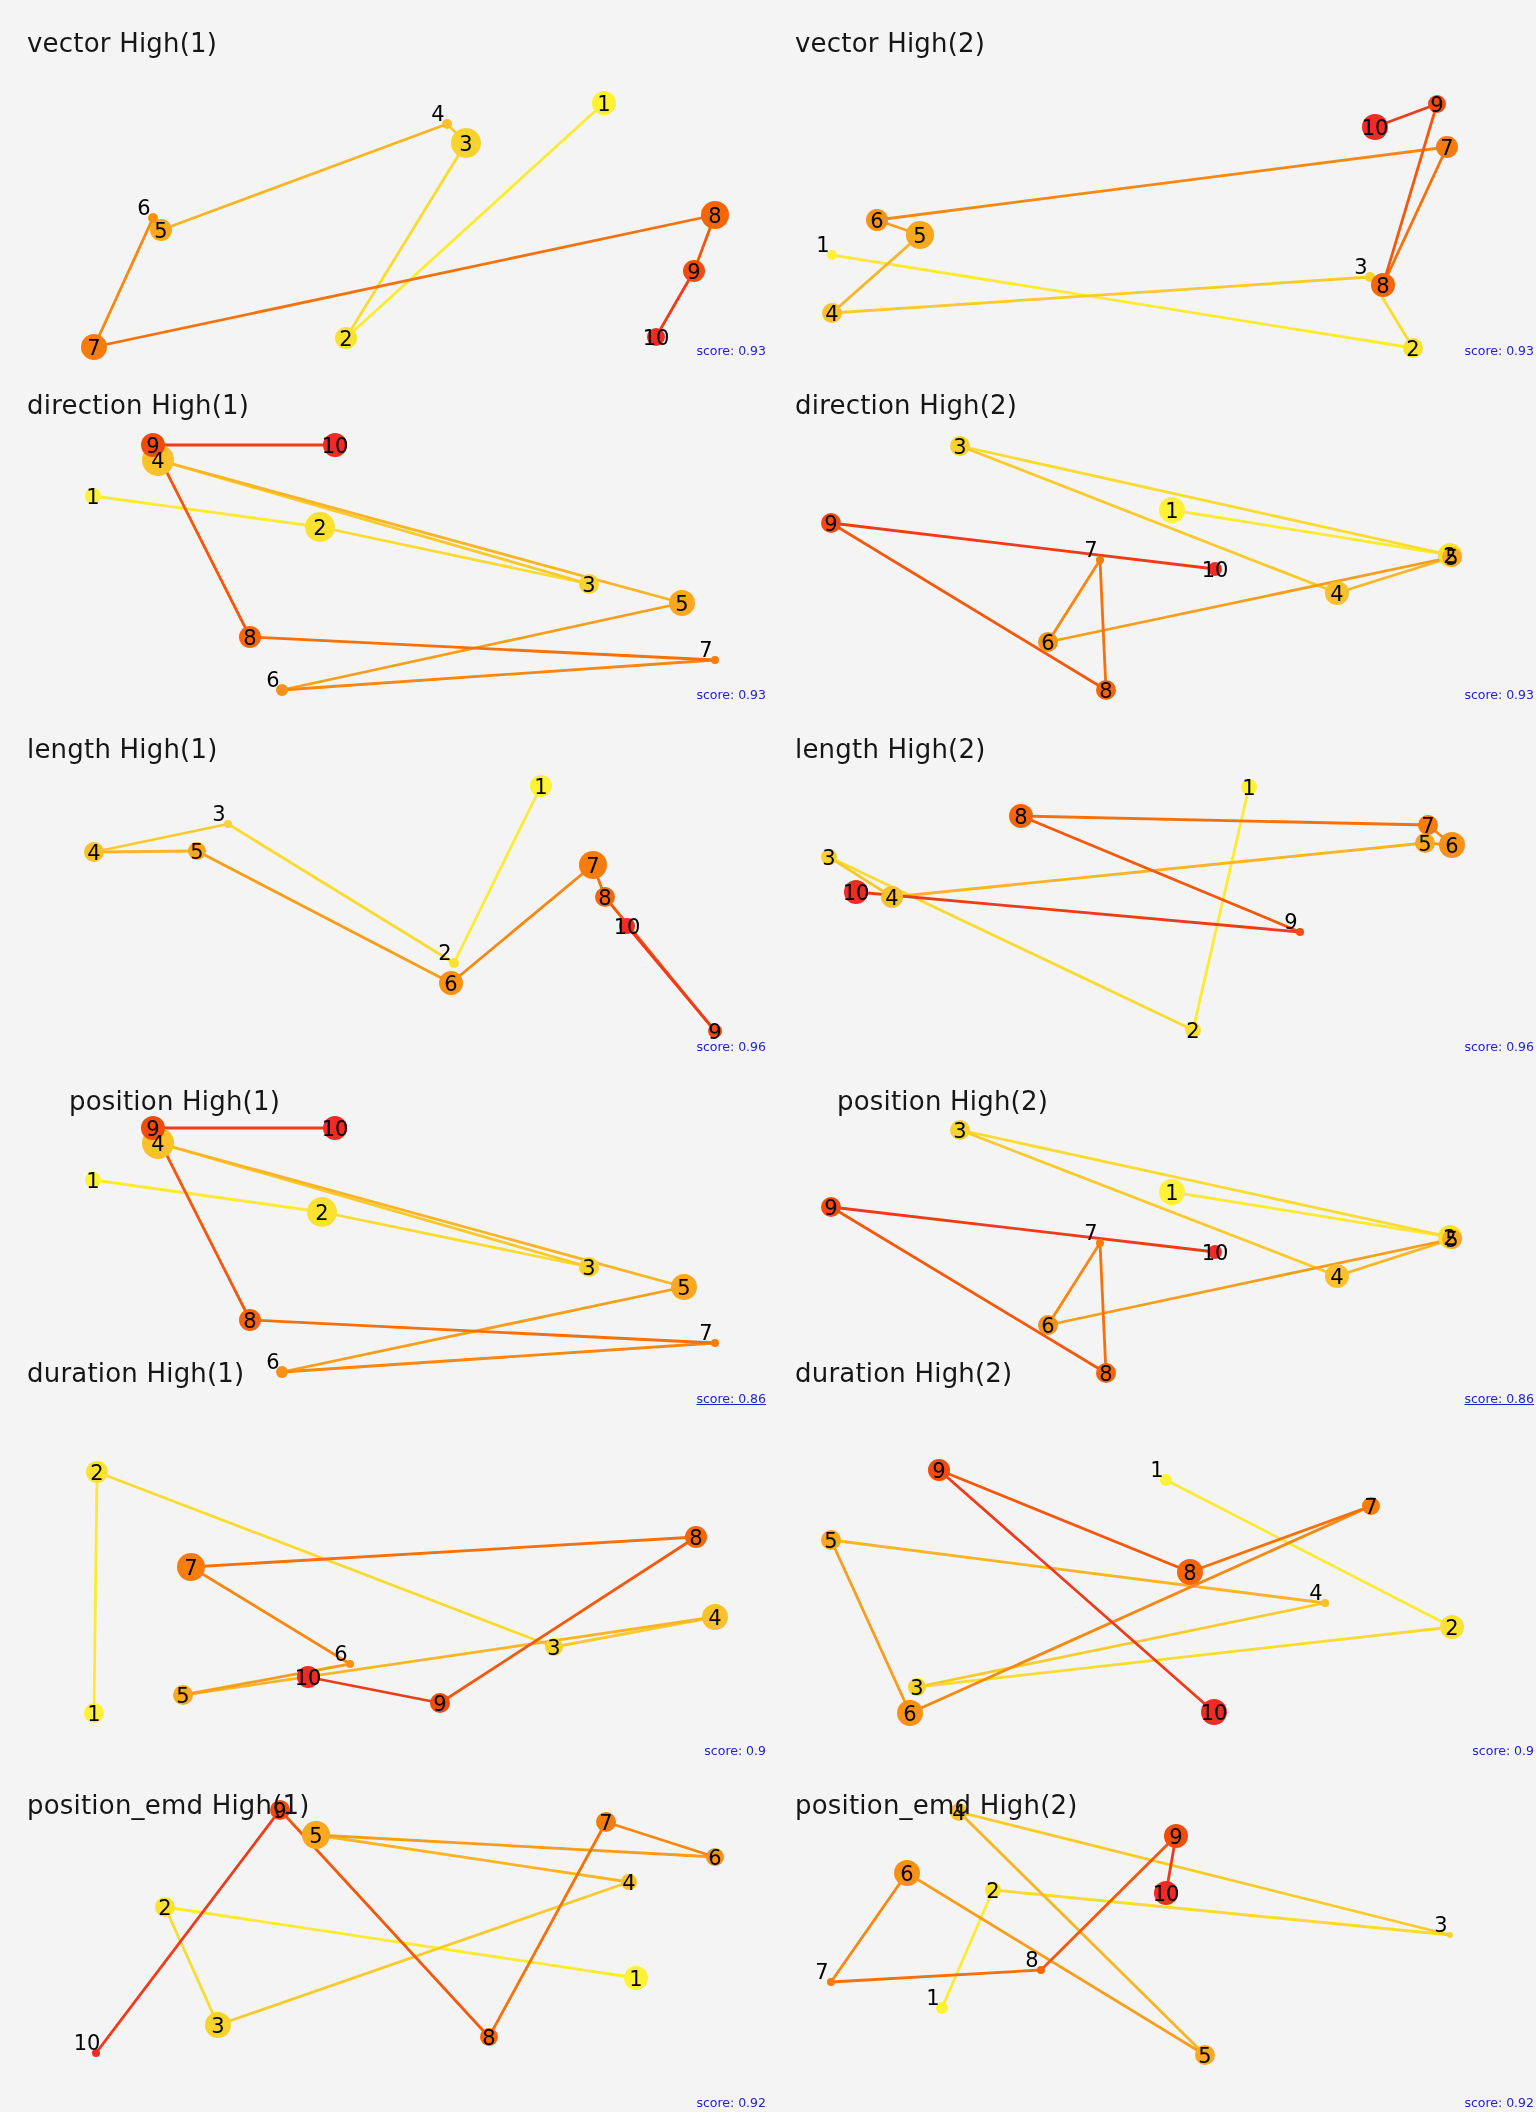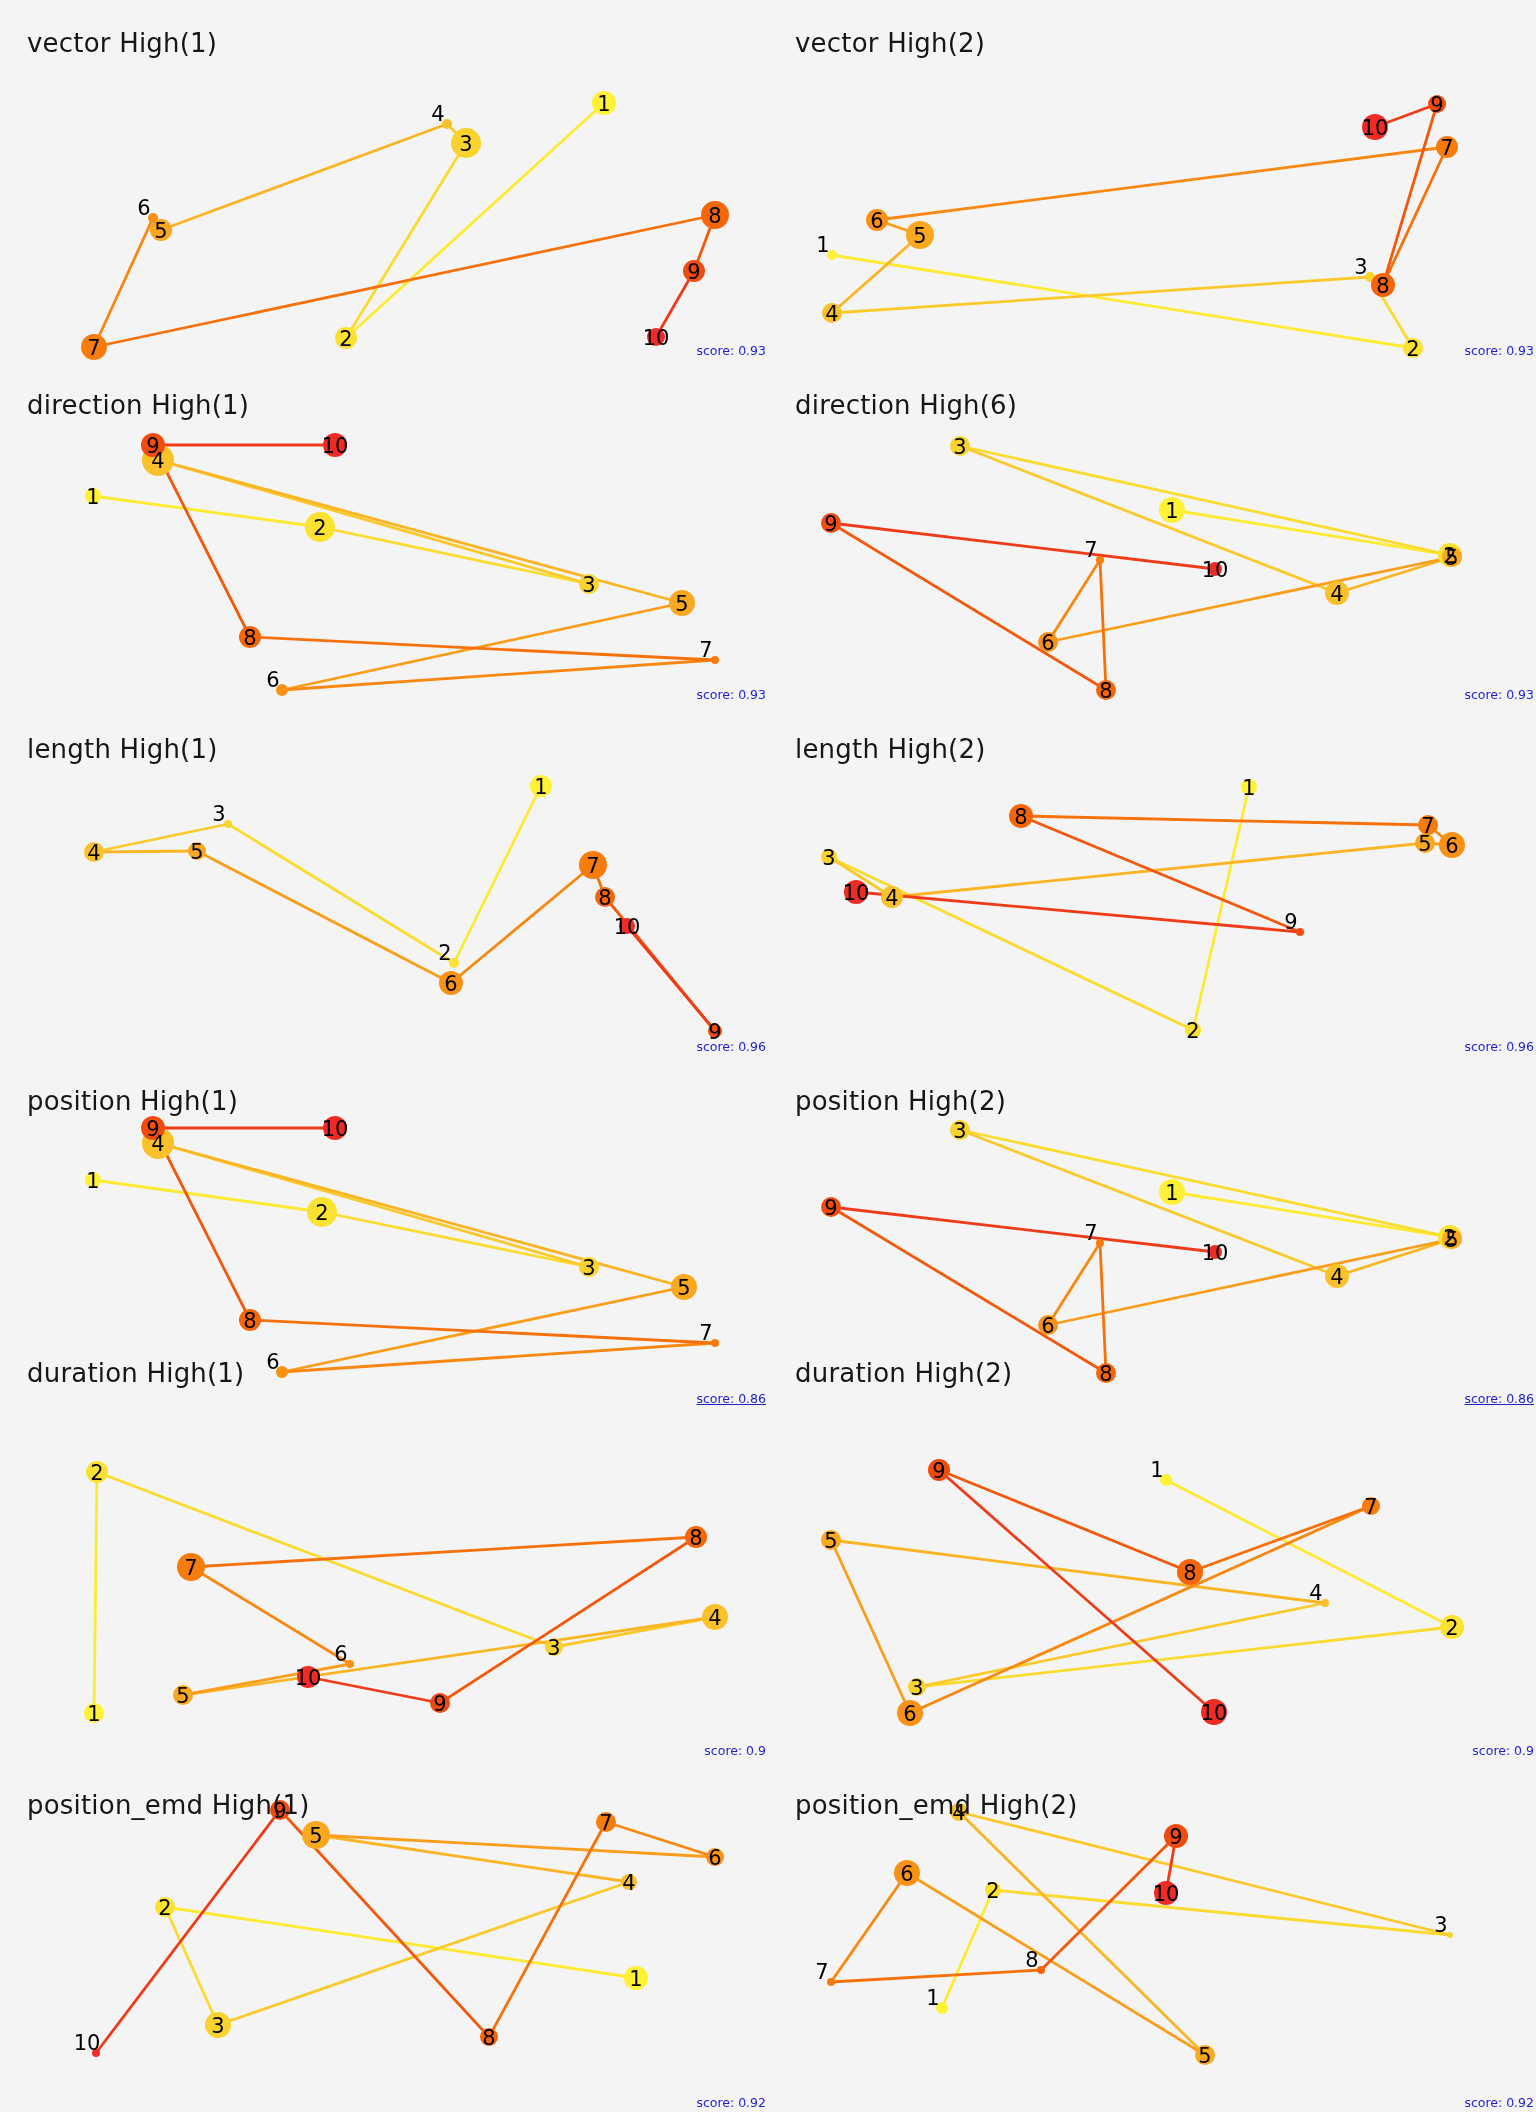--- a/index.html
+++ b/index.html
@@ -29,21 +29,21 @@
   }
   
   .c0.plot-title{left:27px;}
   .c1.plot-title{left:795px;}
   .c0.score-label{left:466px;}   
   .c1.score-label{left:1234px;}  
   
   .r0.plot-title{top:28px;}
   .r1.plot-title{top:382px;margin-top:8px;}
   .r2.plot-title{top:734px;}
-  .r3.plot-title{top:1086px;}
+  .r3.plot-title{top:1086px;margin-left:42px;}
   .r4.plot-title{top:1358px;}
   .r5.plot-title{top:1790px;}
   
   .r0.score-label{top:343px;}
   .r1.score-label{top:687px;}
   .r2.score-label{top:1039px;}
   .r3.score-label{top:1391px;text-decoration:underline;}
   .r4.score-label{top:1743px;}
   .r5.score-label{top:2095px;}
 </style>
@@ -422,21 +422,21 @@
         <text x="822" y="1979" font-size="21" fill="#000000" font-family="&quot;DejaVu Sans&quot;, sans-serif" text-anchor="middle">7</text>
         <text x="1032" y="1967" font-size="21" fill="#000000" font-family="&quot;DejaVu Sans&quot;, sans-serif" text-anchor="middle">8</text>
         <text x="1176" y="1844" font-size="21" fill="#000000" font-family="&quot;DejaVu Sans&quot;, sans-serif" text-anchor="middle">9</text>
         <text x="1166" y="1901" font-size="21" fill="#000000" font-family="&quot;DejaVu Sans&quot;, sans-serif" text-anchor="middle">10</text>
       </g>
     </svg>
 
   <div class="plot-title r0 c0">vector High(1)</div>
   <div class="plot-title r0 c1">vector High(2)</div>
   <div class="plot-title r1 c0">direction High(1)</div>
-  <div class="plot-title r1 c1">direction High(6)</div>
+  <div class="plot-title r1 c1">direction High(2)</div>
   <div class="plot-title r2 c0">length High(1)</div>
   <div class="plot-title r2 c1">length High(2)</div>
   <div class="plot-title r3 c0">position High(1)</div>
   <div class="plot-title r3 c1">position High(2)</div>
   <div class="plot-title r4 c0">duration High(1)</div>
   <div class="plot-title r4 c1">duration High(2)</div>
   <div class="plot-title r5 c0">position_emd High(1)</div>
   <div class="plot-title r5 c1">position_emd High(2)</div>
 
   <div class="score-label r0 c0">score: 0.93</div>

